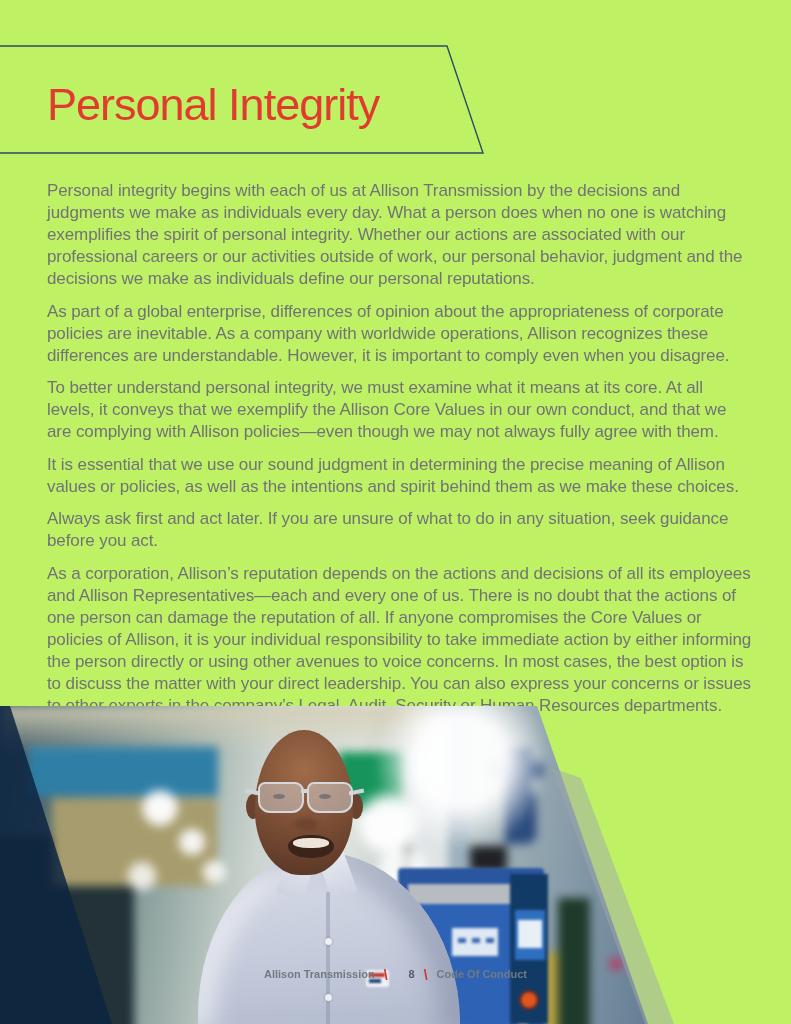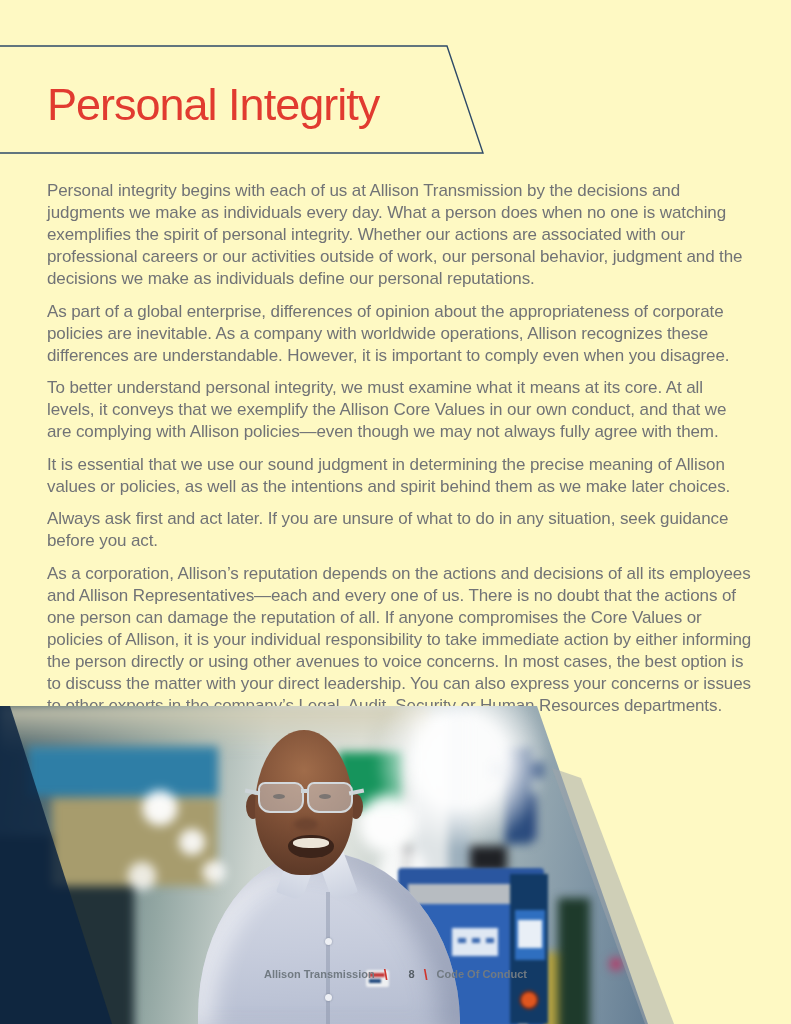--- a/index.html
+++ b/index.html
@@ -1,16 +1,16 @@
 <!DOCTYPE html>
 <html><head>
 <meta charset="utf-8">
 <style>
   html,body{margin:0;padding:0;background:#e9e9e9;}
-  .page{position:relative;width:791px;height:1024px;background:#fef9c3;overflow:hidden;
+  .page{position:relative;width:791px;height:1024px;background:#bef264;overflow:hidden;
         font-family:"Liberation Sans",sans-serif;margin:0 auto;}
   
   .banner-svg{position:absolute;left:0;top:0;}
   .page-title{position:absolute;left:47px;top:82px;margin:0;
       font-size:45px;font-weight:400;letter-spacing:-1px;color:#e13b30;line-height:1;}
   
   .content{position:absolute;left:47px;top:180px;width:706px;}
   .content p{margin:0 0 10.5px 0;font-size:17px;line-height:22px;color:#717376;
       letter-spacing:-0.1px;}
   
@@ -132,21 +132,21 @@
   <svg class="banner-svg" width="500" height="160" viewBox="0 0 500 160">
     <polyline points="-2,46 447,46 483,153 -2,153" fill="none" stroke="#2e4a68" stroke-width="1.4"></polyline>
   </svg>
 
   <h1 class="page-title">Personal Integrity</h1>
 
   <div class="content">
     <p>Personal integrity begins with each of us at Allison Transmission by the decisions and judgments we make as individuals every day. What a person does when no one is watching exemplifies the spirit of personal integrity. Whether our actions are associated with our professional careers or our activities outside of work, our personal behavior, judgment and the decisions we make as individuals define our personal reputations.</p>
     <p>As part of a global enterprise, differences of opinion about the appropriateness of corporate policies are inevitable. As a company with worldwide operations, Allison recognizes these differences are understandable. However, it is important to comply even when you disagree.</p>
     <p>To better understand personal integrity, we must examine what it means at its core. At all levels, it conveys that we exemplify the Allison Core Values in our own conduct, and that we are complying with Allison policies—even though we may not always fully agree with them.</p>
-    <p>It is essential that we use our sound judgment in determining the precise meaning of Allison values or policies, as well as the intentions and spirit behind them as we make later choices.</p>
+    <p>It is essential that we use our sound judgment in determining the precise meaning of Allison values or policies, as well as the intentions and spirit behind them as we make these choices.</p>
     <p>Always ask first and act later. If you are unsure of what to do in any situation, seek guidance before you act.</p>
     <p>As a corporation, Allison’s reputation depends on the actions and decisions of all its employees and Allison Representatives—each and every one of us. There is no doubt that the actions of one person can damage the reputation of all. If anyone compromises the Core Values or policies of Allison, it is your individual responsibility to take immediate action by either informing the person directly or using other avenues to voice concerns. In most cases, the best option is to discuss the matter with your direct leadership. You can also express your concerns or issues to other experts in the company’s Legal, Audit, Security or Human Resources departments.</p>
   </div>
 
   <div class="photo-wrap">
     <div class="photo">
       <div class="photo-base"></div>
       <div class="photo-blobs"></div>
       <div class="cabinet"></div>
       <div class="side-machine"></div>

